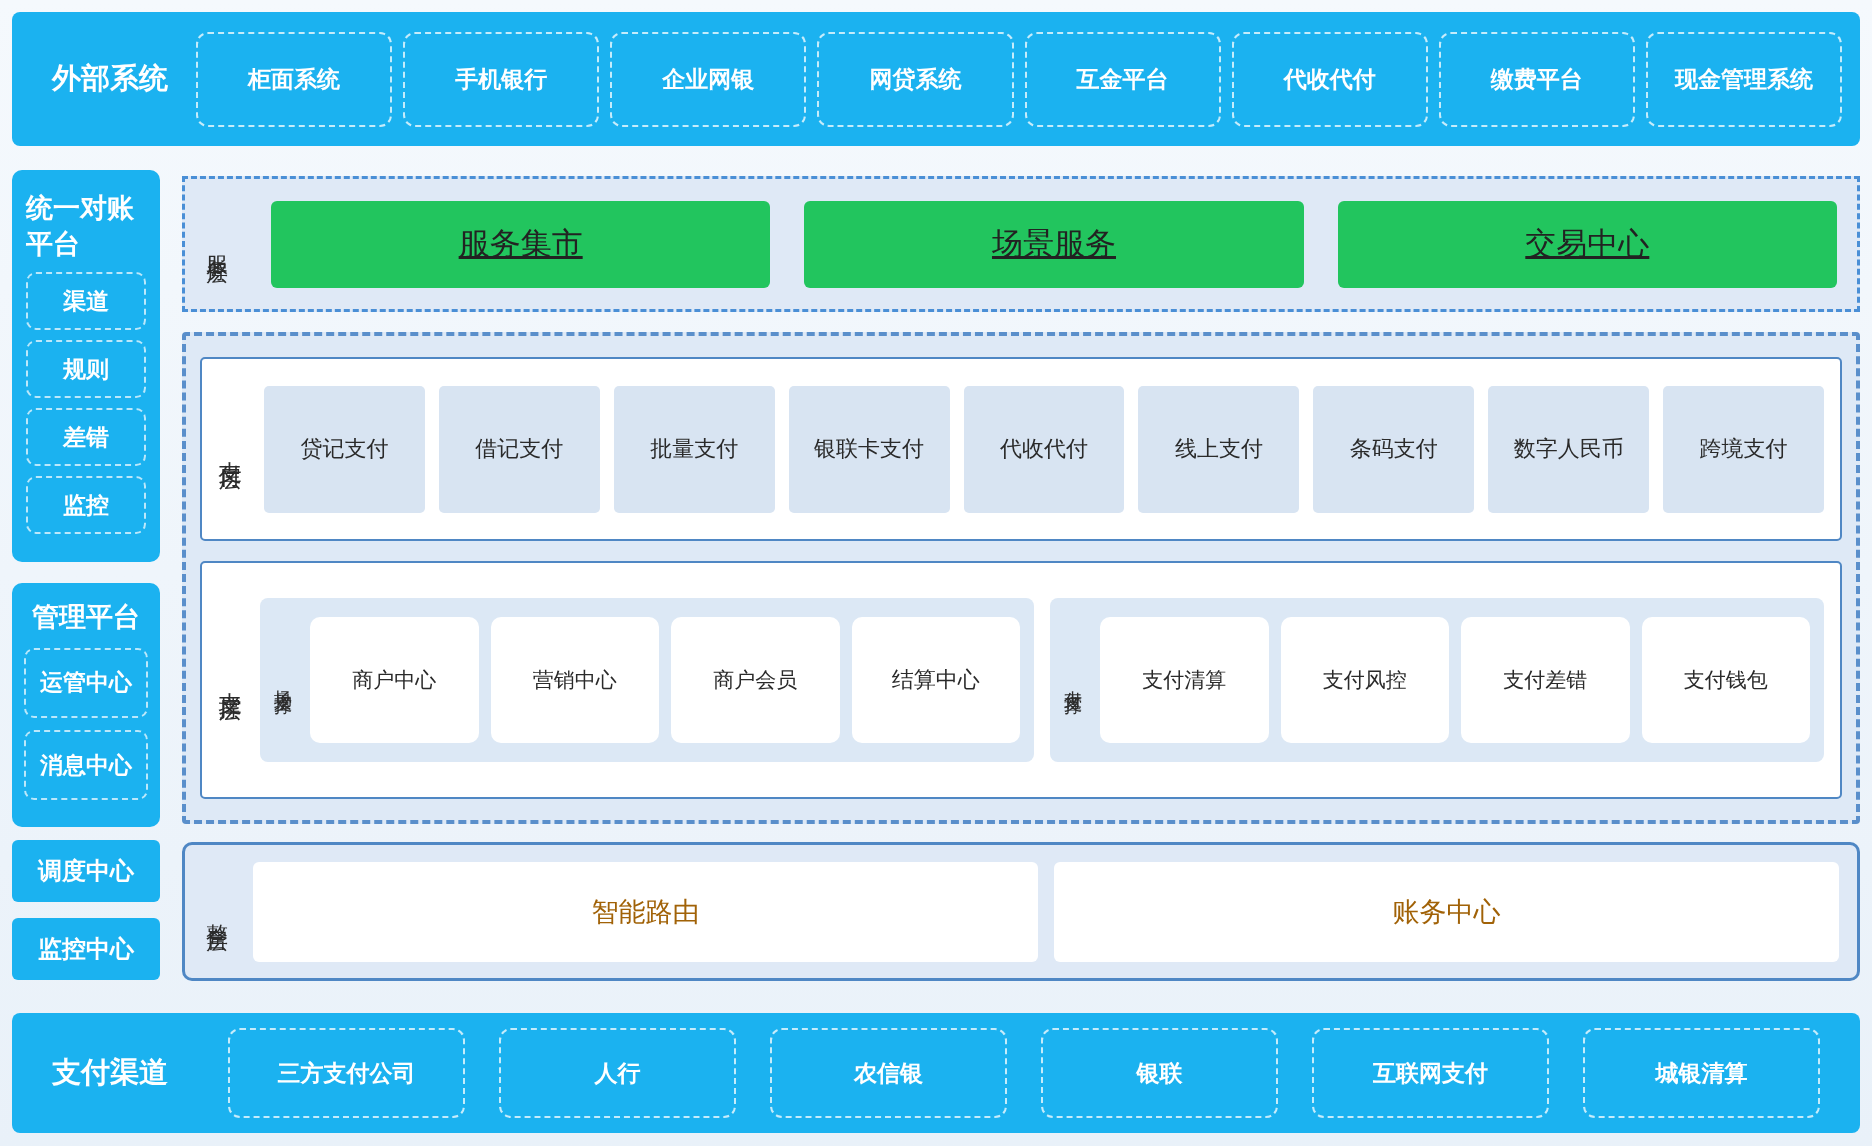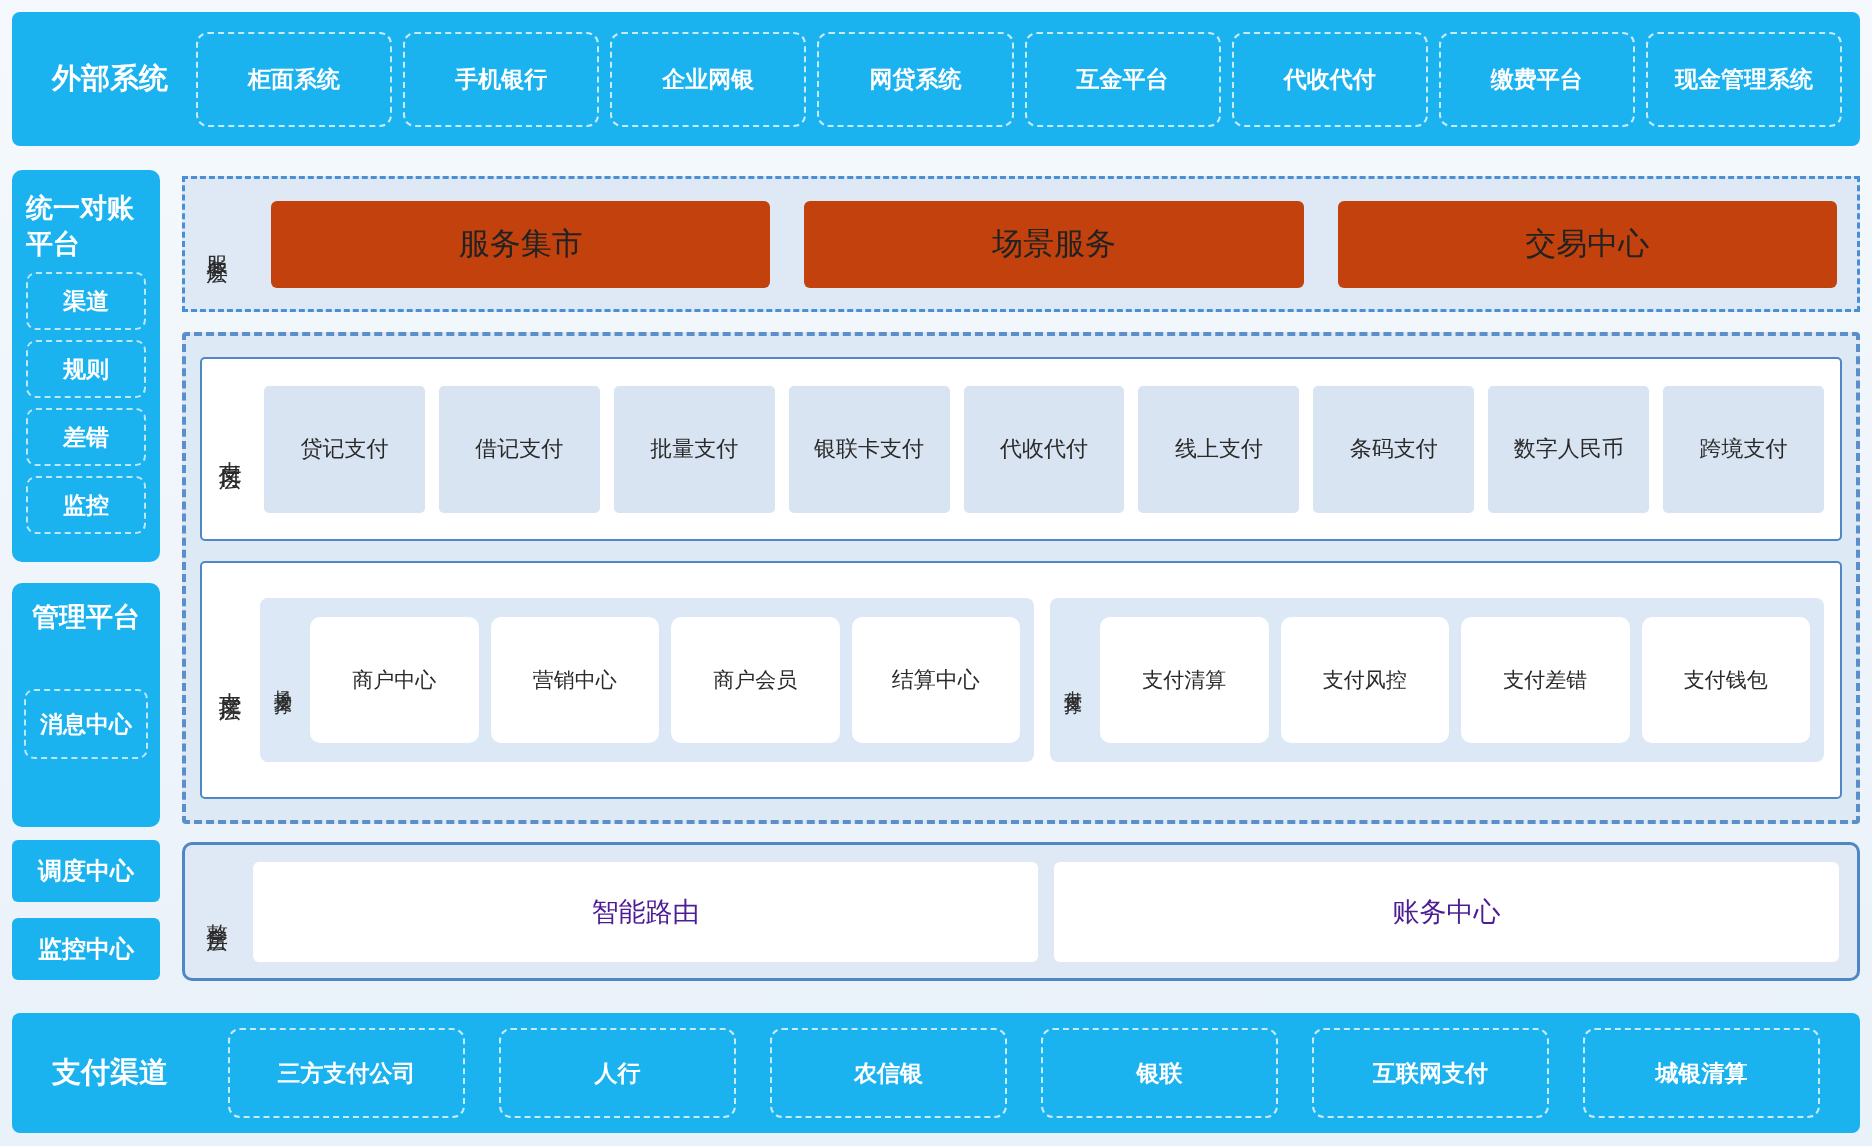--- a/index.html
+++ b/index.html
@@ -58,23 +58,23 @@
     display:flex; align-items:center; justify-content:center;
     color:#2b2b2b; letter-spacing:4px; flex:0 0 auto;
   }
   
   .service-layer {
     height:136px; border:3px dashed #4a8fd6; background:#dfe9f6;
     display:flex; align-items:center; padding:0 20px 0 12px; gap:34px;
   }
   .service-layer .vlabel { font-size:22px; width:40px; }
   .service-box {
-    flex:1; height:87px; background:#c2410c; border-radius:6px;
-    display:flex; align-items:center; justify-content:center;
-    font-size:31px; color:#222;
+    flex:1; height:87px; background:#22c55e; border-radius:6px;
+    display:flex; align-items:center; justify-content:center;
+    font-size:31px; color:#222;text-decoration:underline;
   }
   
   .core-wrap {
     flex:1; margin-top:20px; border:4px dashed #5a8fcb; background:#dee9f6;
     border-radius:4px; padding:21px 14px; display:flex; flex-direction:column;
   }
   .panel {
     background:#fff; border:2px solid #4f87c4; border-radius:5px;
     display:flex; align-items:center; padding:0 16px 0 10px;
   }
@@ -101,21 +101,21 @@
   .support-box.wide { font-size:22px; }
   
   .integration-layer {
     height:139px; margin-top:18px; border:3px solid #4f87c4; border-radius:10px;
     background:#dfe9f6; display:flex; align-items:center; padding:0 18px 0 12px; gap:16px;
   }
   .integration-layer .vlabel { font-size:22px; width:40px; }
   .integration-box {
     flex:1; height:100px; background:#fff; border-radius:6px;
     display:flex; align-items:center; justify-content:center;
-    font-size:27px; color:#4c1d95;
+    font-size:27px; color:#a16207;
   }
 </style>
 </head>
 <body>
 
 <div class="bluebar bar-top">
   <div class="bar-title">外部系统</div>
   <div class="bar-items">
     <div class="bar-item">柜面系统</div>
     <div class="bar-item">手机银行</div>
@@ -136,20 +136,21 @@
       <div class="side-items">
         <div class="side-item">渠道</div>
         <div class="side-item">规则</div>
         <div class="side-item">差错</div>
         <div class="side-item">监控</div>
       </div>
     </div>
     <div class="side-block side-block-mgmt">
       <div class="side-title">管理平台</div>
       <div class="side-items">
+        <div class="side-item">运管中心</div>
         <div class="side-item">消息中心</div>
       </div>
     </div>
     <div class="side-solid dispatch">调度中心</div>
     <div class="side-solid monitor">监控中心</div>
   </div>
 
   <div class="main">
 
     <div class="service-layer">

